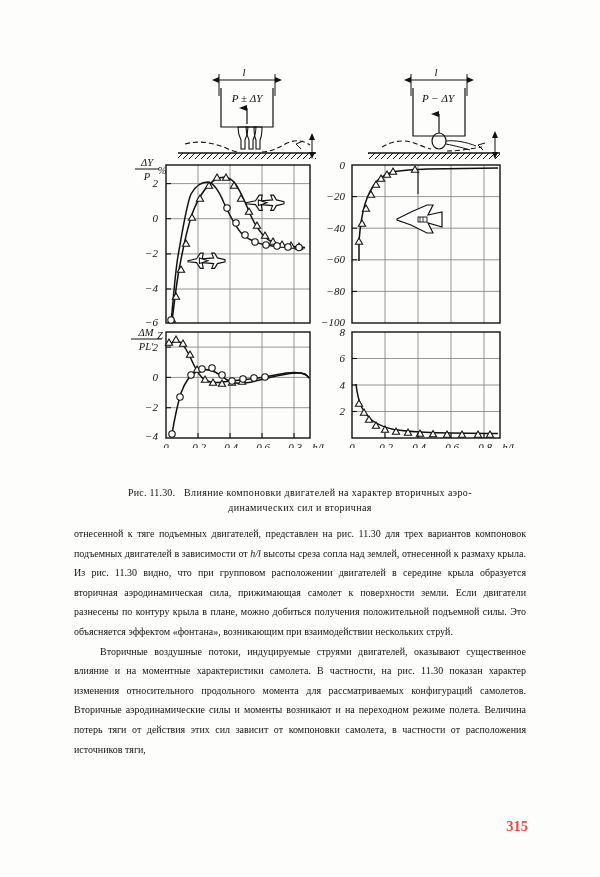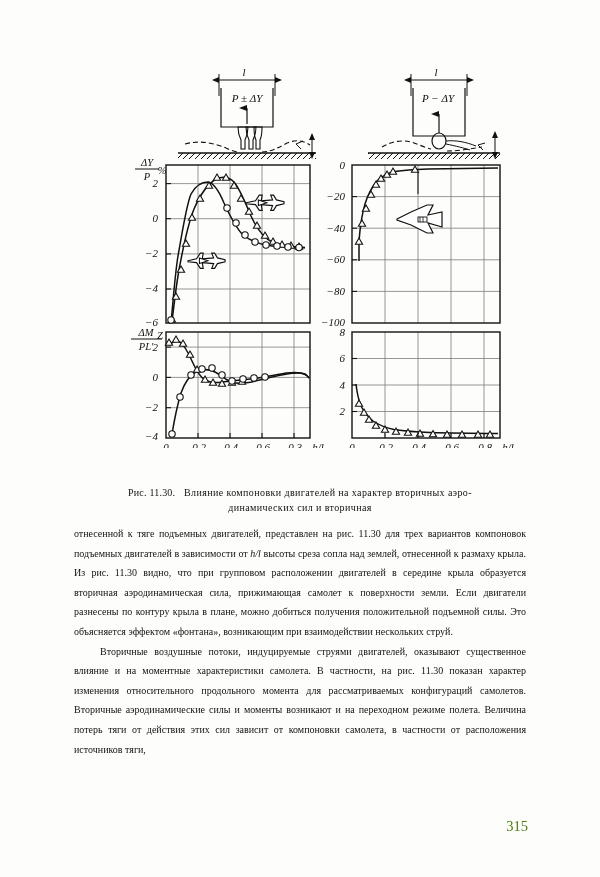--- a/index.html
+++ b/index.html
@@ -74,21 +74,22 @@
     font-style: italic;
   }
 
   
   .page-number {
     position: absolute;
     right: 72px;
     top: 818px;
     font-size: 14.5px;
     font-family: "Liberation Serif", "DejaVu Serif", serif;
-    color: #4d7c0f;
+    color: #ef4444;
+    font-weight: bold;
   }
 
   
   text {
     font-family: "Liberation Serif", "DejaVu Serif", serif;
     fill: #111;
   }
   .ax-lab {
     font-size: 11px;
     font-style: italic;

